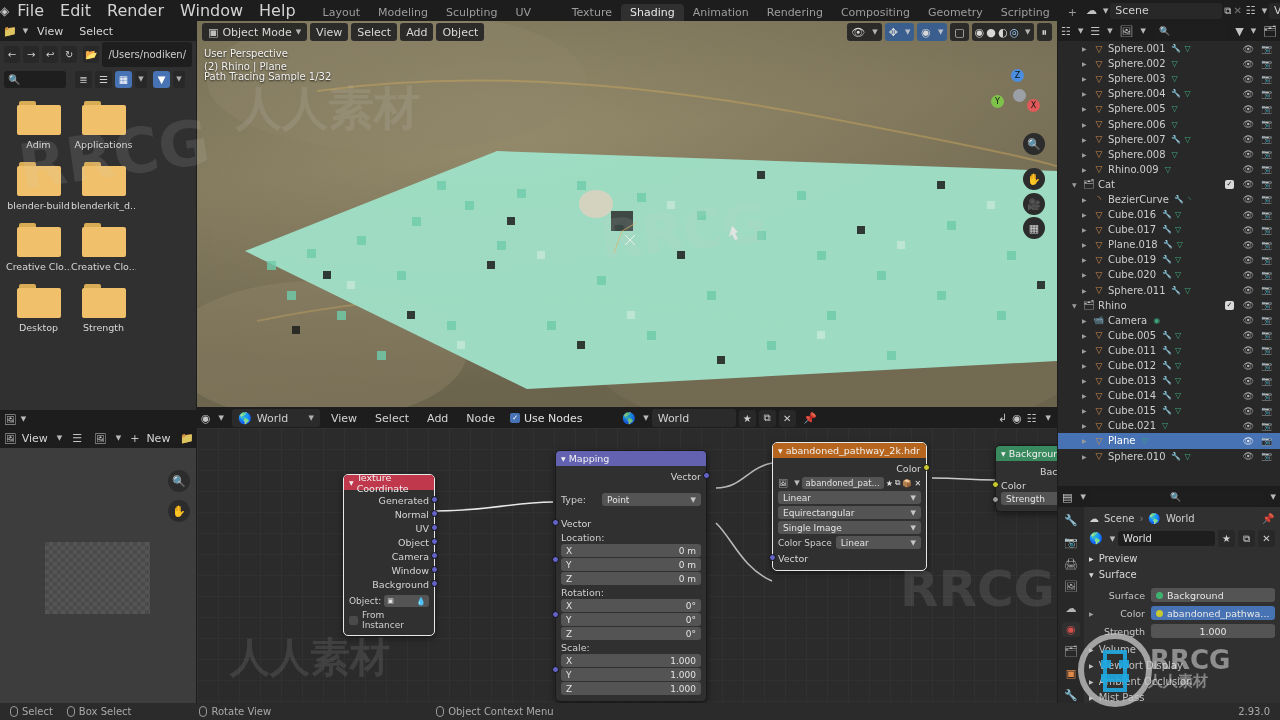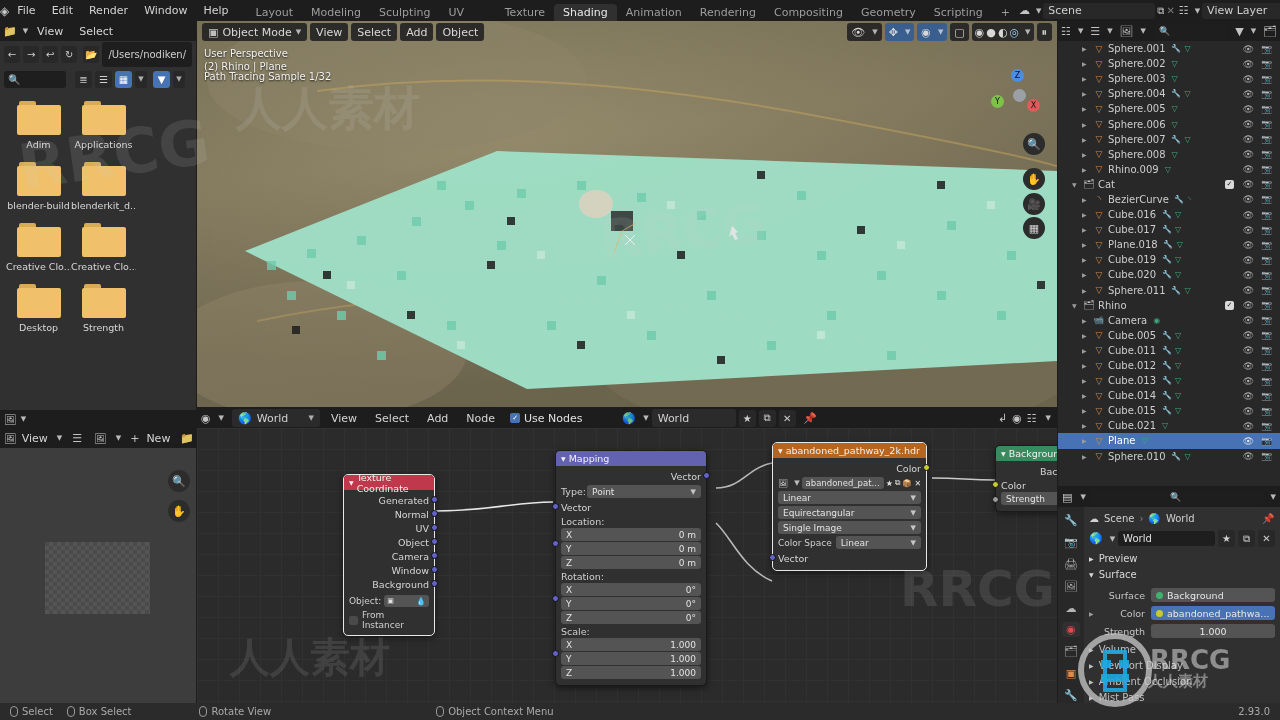--- a/index.html
+++ b/index.html
@@ -12,21 +12,21 @@
   .mnu { padding:2px 7px; color:#d5d5d5; font-size:11px; white-space:nowrap; }
   .pill { background:#2b2b2b; border-radius:3px; height:18px; display:flex;
           align-items:center; padding:0 6px; color:#d0d0d0; }
   .chev { font-size:7px; opacity:.8; margin-left:4px; }
   .icn { display:inline-block; opacity:.85; }
 
   
   #topbar { position:absolute; left:0; top:0; width:1280px; height:21px;
             background:#1d1d1d; display:flex; align-items:center; }
   #topbar .logo { width:22px; text-align:center; color:#c8c8c8; font-size:12px; }
-  #topbar .mi { padding:0 8px; font-size:11px; color:#d3d3d3; line-height:21px; }
+  #topbar .mi { padding:0 8px; font-size:16px; color:#d3d3d3; line-height:21px; }
   .wsTabs { display:flex; align-items:flex-end; height:21px; margin-left:10px; }
   .wsTab { padding:0 9px; height:17px; line-height:17px; font-size:11px;
            color:#9d9d9d; border-radius:4px 4px 0 0; }
   .wsTab.active { background:#303030; color:#e8e8e8; }
   .topRight { margin-left:auto; display:flex; align-items:center; gap:4px; padding-right:4px; }
   .fieldbox { background:#282828; border-radius:3px; height:16px; display:flex;
      align-items:center; padding:0 5px; font-size:11px; color:#cfcfcf; }
 
   
   #fileb { position:absolute; left:0; top:21px; width:196px; height:682px; background:#303030; }
@@ -555,21 +555,21 @@
       <div class="node" style="left:358px; top:22px; width:152px;">
         <div class="nhead" style="background:#6262b0">
           <span style="font-size:6px;margin-right:3px">▼</span>
           <span>Mapping</span>
         </div>
         <div class="nbody">
           <div class="sockrow">
               <span class="sock r" style="background:#6363c7;top:3px"></span>
               <span>Vector</span>
             </div>
-          <div class="row" style="gap:1px;margin:2px 0">
+          <div class="row" style="gap:16px;margin:10px 0">
             <span style="font-size:9.5px;color:#cfcfcf">Type:</span>
             <div class="ndrop" style="flex:1;margin:0">
                 <span>Point</span>
                 <span class="chev">▼</span>
               </div>
           </div>
           <div class="sockrow left">
               <span class="sock l" style="background:#6363c7;top:3px"></span>
               <span>Vector</span>
             </div>

